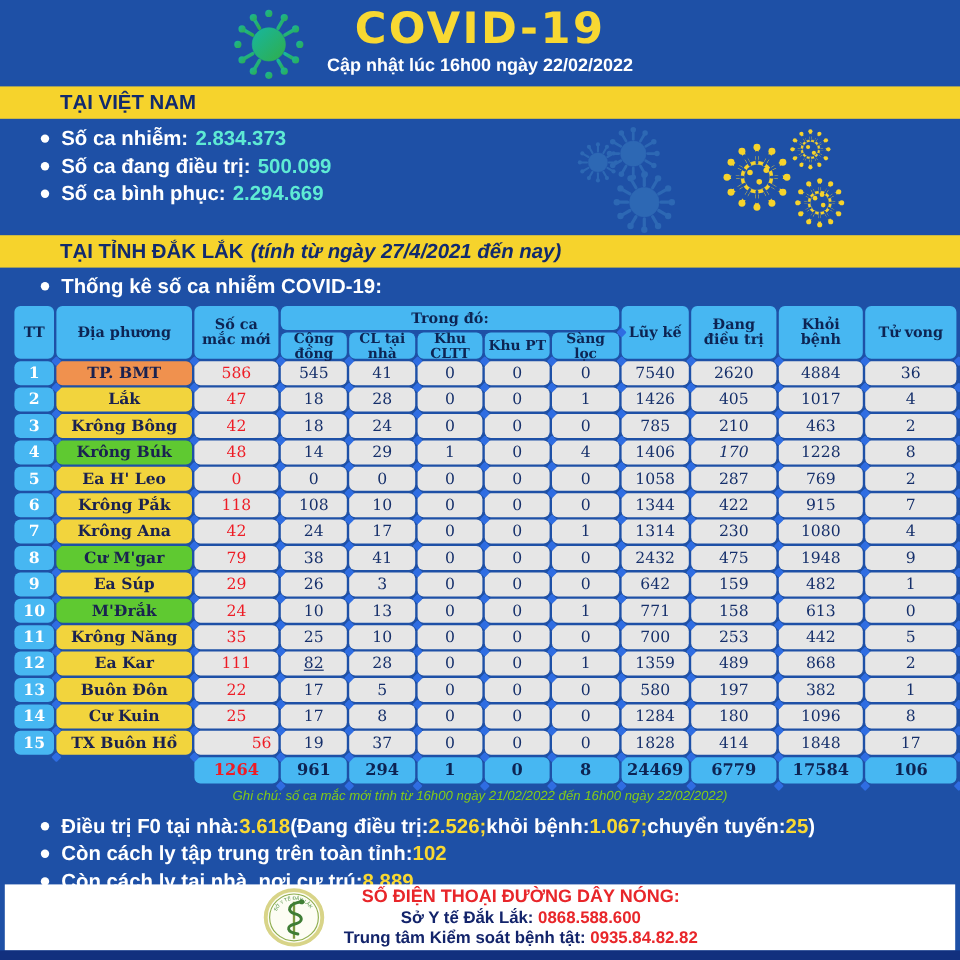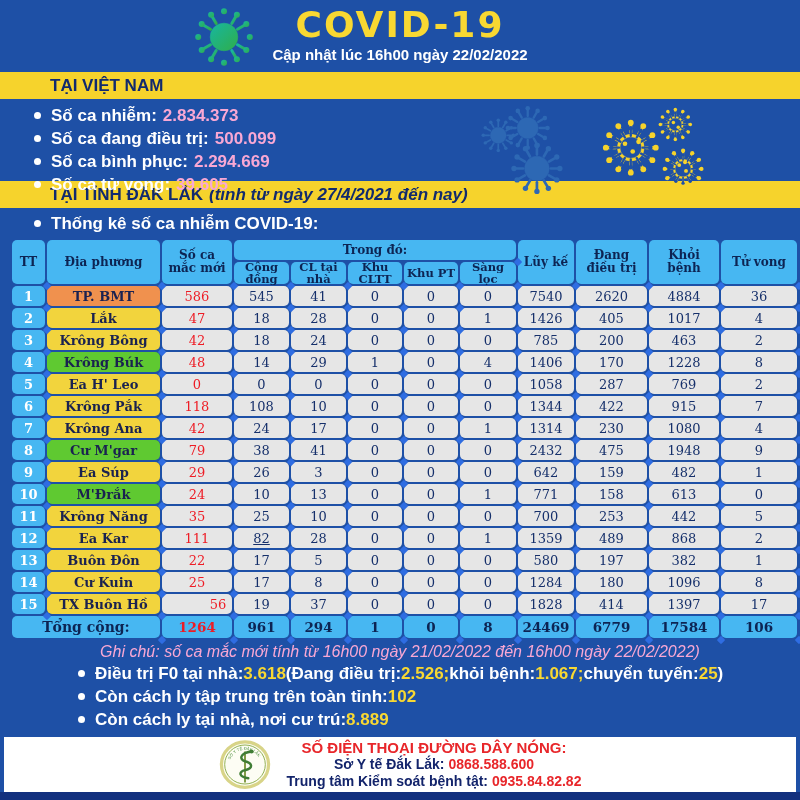--- a/index.html
+++ b/index.html
@@ -17,30 +17,30 @@
     letter-spacing:2px;color:#f8d832;line-height:40px;
   }
   .subtitle{color:#ffffff;font-size:15px;font-weight:600;margin-top:1px;}
   
   .band{
     background:#f6d32c;color:#112a6e;font-weight:800;font-size:17px;
     height:27px;display:flex;align-items:center;padding-left:50px;
   }
   .band .it{font-style:italic;margin-left:6px;}
   
-  .vn-wrap{position:relative;height:82px;padding-top:5px;box-sizing:border-box;}
+  .vn-wrap{position:relative;height:97px;padding-top:5px;box-sizing:border-box;}
   .bullet-line{
     display:flex;align-items:center;height:23px;margin-left:34px;
     font-size:17px;font-weight:600;color:#ffffff;
   }
   .bullet-line::before{
     content:"";width:7px;height:7px;border-radius:50%;
     background:#ffffff;margin-right:10px;flex:0 0 auto;
   }
-  .bullet-line .value{color:#f9a8d4;margin-left:6px;}
+  .bullet-line .value{color:#5eead4;margin-left:6px;}
   .seg-yellow{color:#f8d832;}
   .seg-white{color:#ffffff;}
   .virus-blue{position:absolute;left:476px;top:6px;width:120px;height:92px;}
   .virus-yellow{position:absolute;left:600px;top:8px;width:110px;height:92px;}
   
   .intro{margin-top:4px;margin-bottom:5px;}
   
   .tablegrid{
     position:relative;margin-left:12px;
     display:grid;
@@ -67,24 +67,24 @@
   .name.orange{background:#f0914e;}
   .name.yellow{background:#f2d43d;}
   .name.green{background:#5fc931;}
   .val{background:#e6e6e6;color:#16306b;font-size:13px;}
   .val.red{color:#ee1c25;}
   .total-label{background:#47b7f2;color:#0d2453;font-weight:700;font-size:14px;grid-column:1 / span 2;}
   .tval{background:#47b7f2;color:#0d2453;font-weight:700;font-size:13.5px;}
   .tval.red{color:#ee1c25;}
   
   .note{
-    text-align:center;color:#f9a8d4;font-style:italic;font-size:16px;
+    text-align:center;color:#84cc16;font-style:italic;font-size:11px;
     margin-top:5px;height:17px;
   }
-  .summary{margin-top:2px;margin-left:44px;}
+  .summary{margin-top:2px;}
   .summary .bullet-line{height:23px;}
   
   .hotline{
     position:absolute;left:4px;right:4px;bottom:8px;height:55px;background:#ffffff;
     display:flex;align-items:center;justify-content:center;gap:16px;
   }
   .hotline-text{text-align:center;line-height:17px;}
   .hl-head{color:#e8262a;font-weight:800;font-size:15px;}
   .hl-line{color:#13246b;font-weight:700;font-size:14px;}
   .hl-line .red{color:#e8262a;}
@@ -156,24 +156,20 @@
           <span class="label">Số ca nhiễm:</span>
           <span class="value">2.834.373</span>
         </div>
         <div class="bullet-line">
           <span class="label">Số ca đang điều trị:</span>
           <span class="value">500.099</span>
         </div>
         <div class="bullet-line">
           <span class="label">Số ca bình phục:</span>
           <span class="value">2.294.669</span>
-        </div>
-        <div class="bullet-line">
-          <span class="label">Số ca tử vong:</span>
-          <span class="value">39.605</span>
         </div>
       </div>
     <svg class="virus-blue" viewBox="0 0 120 100">
       <use href="#virus" x="26" y="0" width="50" height="50" fill="#2d68b4" stroke="#2d68b4"></use>
       <use href="#virus" x="0" y="14" width="38" height="38" fill="#2d68b4" stroke="#2d68b4"></use>
       <use href="#virus" x="32" y="40" width="58" height="58" fill="#2d68b4" stroke="#2d68b4"></use>
     </svg>
     <svg class="virus-yellow" viewBox="0 0 110 95">
       <use href="#virus" x="0" y="12" width="60" height="60" fill="#f6d32c" stroke="#f6d32c"></use>
       <use href="#virus" x="6.6" y="18.6" width="46.8" height="46.8" fill="#1e50a6" stroke="#1e50a6"></use>
@@ -243,33 +239,33 @@
       <div class="cell val" style="grid-area: 4 / 12;">4</div>
       <div class="cell ttc" style="grid-area: 5 / 1;">3</div>
       <div class="cell name yellow" style="grid-area: 5 / 2;">Krông Bông</div>
       <div class="cell val red" style="grid-area: 5 / 3;">42</div>
       <div class="cell val" style="grid-area: 5 / 4;">18</div>
       <div class="cell val" style="grid-area: 5 / 5;">24</div>
       <div class="cell val" style="grid-area: 5 / 6;">0</div>
       <div class="cell val" style="grid-area: 5 / 7;">0</div>
       <div class="cell val" style="grid-area: 5 / 8;">0</div>
       <div class="cell val" style="grid-area: 5 / 9;">785</div>
-      <div class="cell val" style="grid-area: 5 / 10;">200</div>
+      <div class="cell val" style="grid-area: 5 / 10;">210</div>
       <div class="cell val" style="grid-area: 5 / 11;">463</div>
       <div class="cell val" style="grid-area: 5 / 12;">2</div>
       <div class="cell ttc" style="grid-area: 6 / 1;">4</div>
       <div class="cell name green" style="grid-area: 6 / 2;">Krông Búk</div>
       <div class="cell val red" style="grid-area: 6 / 3;">48</div>
       <div class="cell val" style="grid-area: 6 / 4;">14</div>
       <div class="cell val" style="grid-area: 6 / 5;">29</div>
       <div class="cell val" style="grid-area: 6 / 6;">1</div>
       <div class="cell val" style="grid-area: 6 / 7;">0</div>
       <div class="cell val" style="grid-area: 6 / 8;">4</div>
       <div class="cell val" style="grid-area: 6 / 9;">1406</div>
-      <div class="cell val" style="grid-area: 6 / 10;">170</div>
+      <div class="cell val" style="grid-area: 6 / 10; font-style: italic;">170</div>
       <div class="cell val" style="grid-area: 6 / 11;">1228</div>
       <div class="cell val" style="grid-area: 6 / 12;">8</div>
       <div class="cell ttc" style="grid-area: 7 / 1;">5</div>
       <div class="cell name yellow" style="grid-area: 7 / 2;">Ea H' Leo</div>
       <div class="cell val red" style="grid-area: 7 / 3;">0</div>
       <div class="cell val" style="grid-area: 7 / 4;">0</div>
       <div class="cell val" style="grid-area: 7 / 5;">0</div>
       <div class="cell val" style="grid-area: 7 / 6;">0</div>
       <div class="cell val" style="grid-area: 7 / 7;">0</div>
       <div class="cell val" style="grid-area: 7 / 8;">0</div>
@@ -388,23 +384,22 @@
       <div class="cell ttc" style="grid-area: 17 / 1;">15</div>
       <div class="cell name yellow" style="grid-area: 17 / 2;">TX Buôn Hồ</div>
       <div class="cell val red" style="grid-area: 17 / 3; padding-left: 42px;">56</div>
       <div class="cell val" style="grid-area: 17 / 4;">19</div>
       <div class="cell val" style="grid-area: 17 / 5;">37</div>
       <div class="cell val" style="grid-area: 17 / 6;">0</div>
       <div class="cell val" style="grid-area: 17 / 7;">0</div>
       <div class="cell val" style="grid-area: 17 / 8;">0</div>
       <div class="cell val" style="grid-area: 17 / 9;">1828</div>
       <div class="cell val" style="grid-area: 17 / 10;">414</div>
-      <div class="cell val" style="grid-area: 17 / 11;">1397</div>
+      <div class="cell val" style="grid-area: 17 / 11;">1848</div>
       <div class="cell val" style="grid-area: 17 / 12;">17</div>
-      <div class="cell total-label" style="grid-area: 18 / 1 / auto / span 2;">Tổng cộng:</div>
       <div class="cell tval red" style="grid-area: 18 / 3;">1264</div>
       <div class="cell tval" style="grid-area: 18 / 4;">961</div>
       <div class="cell tval" style="grid-area: 18 / 5;">294</div>
       <div class="cell tval" style="grid-area: 18 / 6;">1</div>
       <div class="cell tval" style="grid-area: 18 / 7;">0</div>
       <div class="cell tval" style="grid-area: 18 / 8;">8</div>
       <div class="cell tval" style="grid-area: 18 / 9;">24469</div>
       <div class="cell tval" style="grid-area: 18 / 10;">6779</div>
       <div class="cell tval" style="grid-area: 18 / 11;">17584</div>
       <div class="cell tval" style="grid-area: 18 / 12;">106</div>

